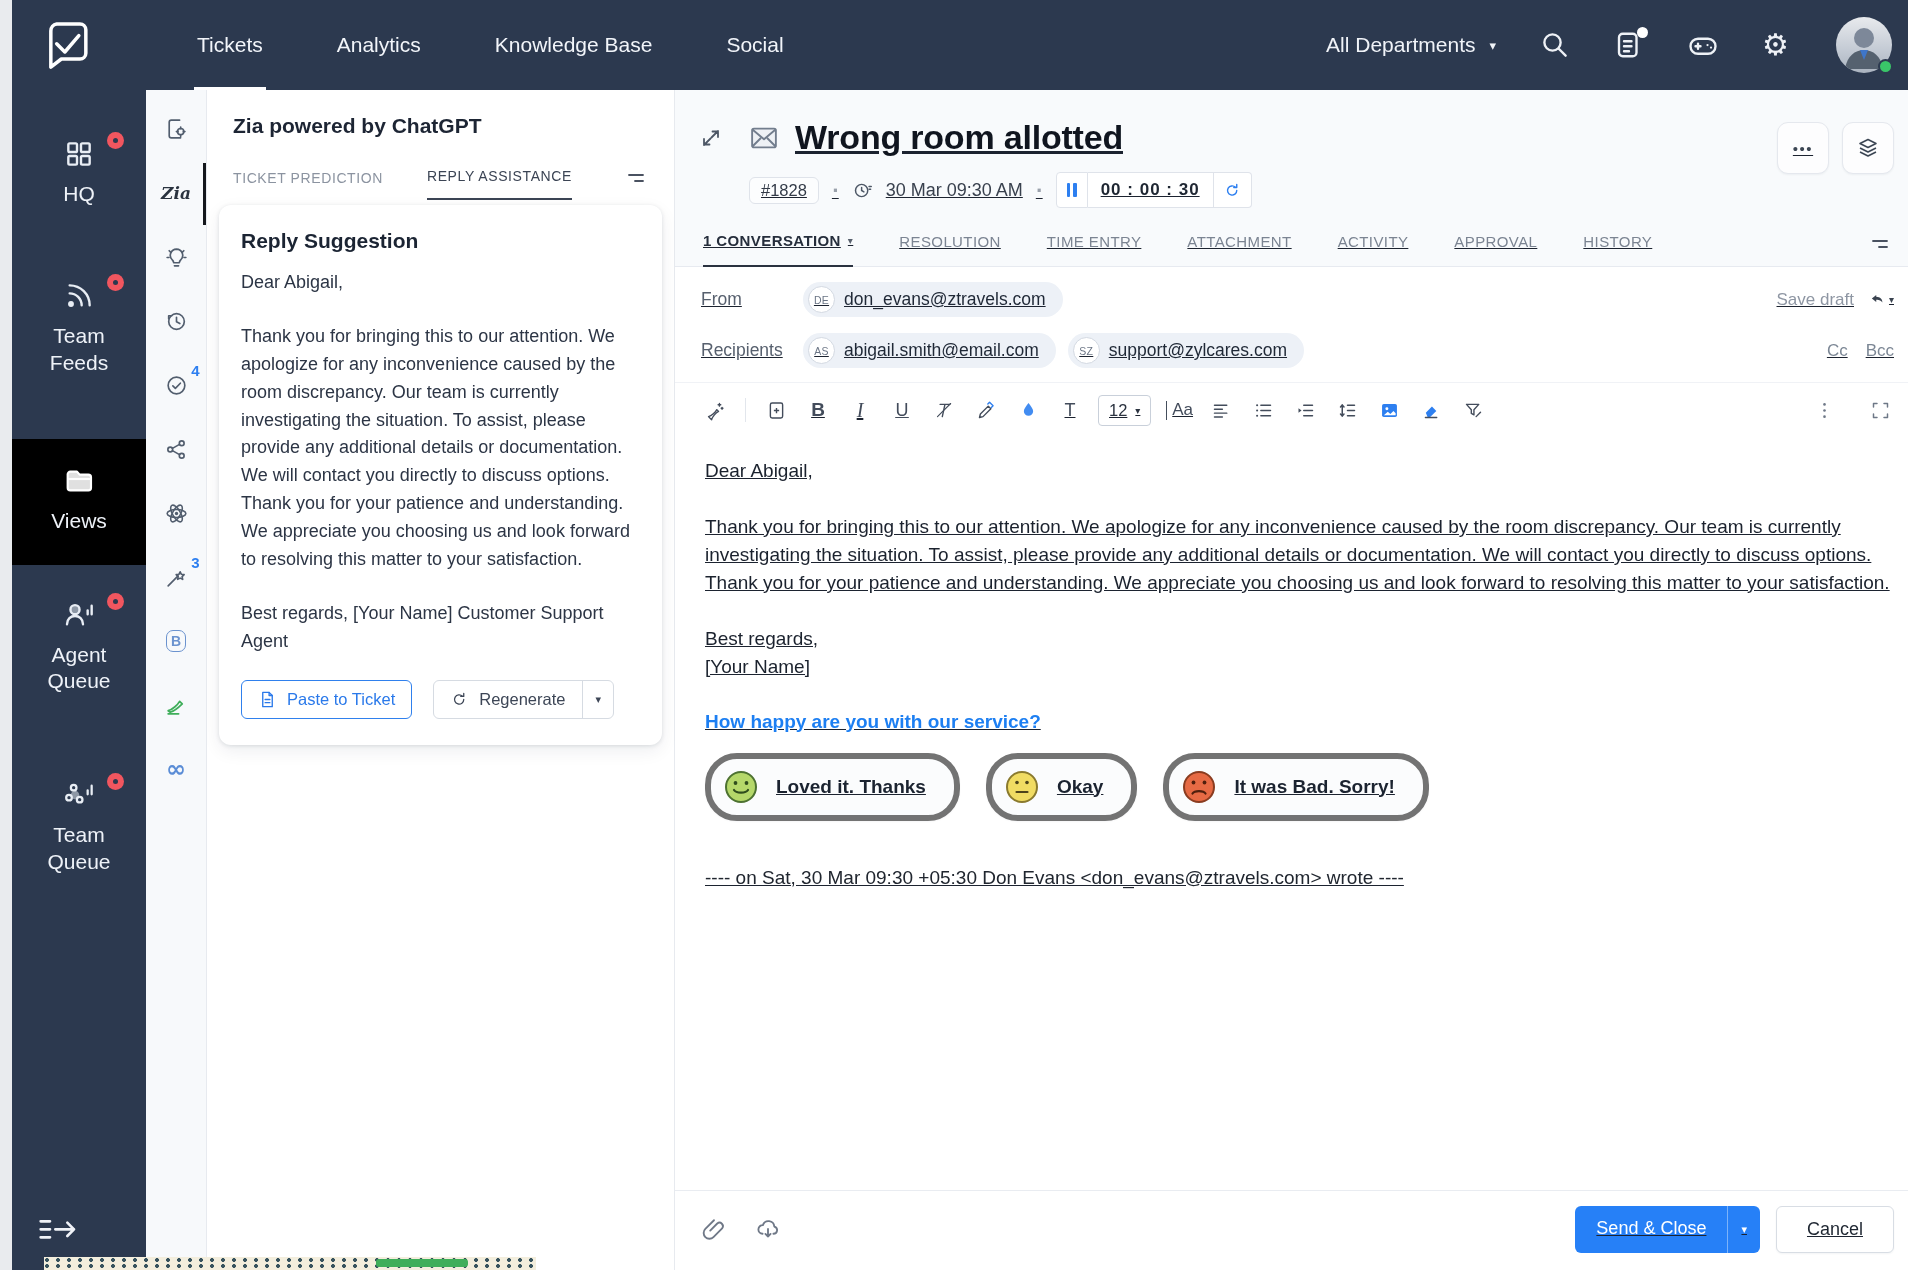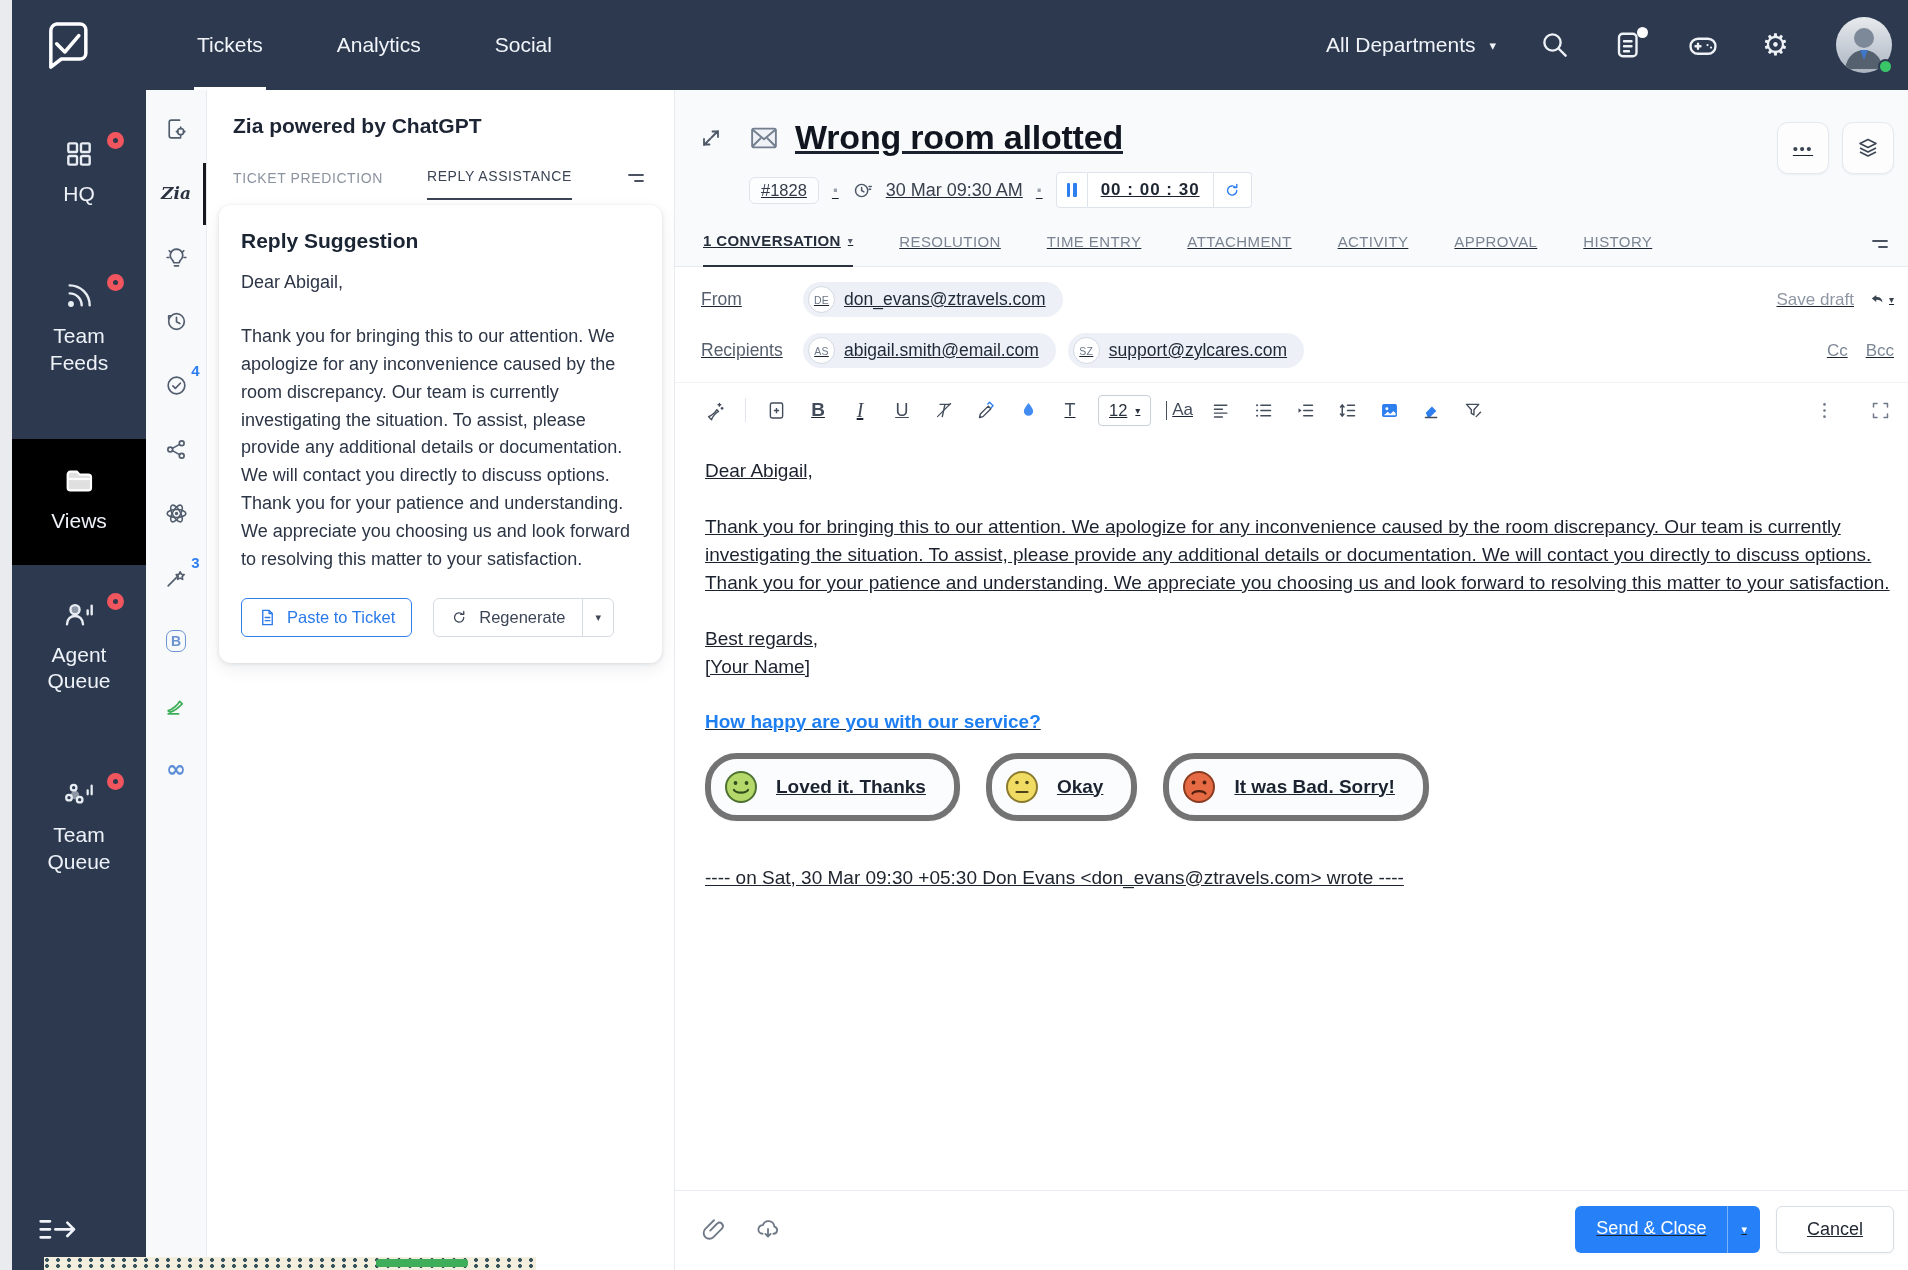--- a/index.html
+++ b/index.html
@@ -249,20 +249,21 @@
   <header class="topnav">
     <div class="logo">
       <svg viewBox="0 0 48 48" fill="none" stroke="currentColor" stroke-width="3" stroke-linecap="round" stroke-linejoin="round">
         <path d="M16 6h20a5 5 0 0 1 5 5v20a5 5 0 0 1-5 5H20l-9 7V12a6 6 0 0 1 5-6z"></path>
         <path d="M16 23l7 7 12-14"></path>
       </svg>
     </div>
     <nav class="navtabs">
       <a class="navtab active">Tickets</a>
       <a class="navtab">Analytics</a>
+      <a class="navtab">Knowledge Base</a>
       <a class="navtab">Social</a>
     </nav>
     <div class="nav-right">
       <div class="dept">
         <span>All Departments</span>
         <span class="caret glyph">▾</span>
       </div>
       <div class="nav-icon">
         <svg viewBox="0 0 24 24" fill="none" stroke="currentColor" stroke-width="1.9" stroke-linecap="round">
           <circle cx="10" cy="10" r="6.5"></circle>
@@ -432,20 +433,21 @@
         <div class="panel-collapse">
           <svg viewBox="0 0 24 24" fill="none" stroke="currentColor" stroke-width="1.8" stroke-linecap="round">
             <path d="M5 9h14M11 15h8"></path>
           </svg>
         </div>
       </div>
       <div class="zia-card">
         <h2>Reply Suggestion</h2>
         <p class="salut">Dear Abigail,</p>
         <p>Thank you for bringing this to our attention. We apologize for any inconvenience caused by the room discrepancy. Our team is currently investigating the situation. To assist, please provide any additional details or documentation. We will contact you directly to discuss options. Thank you for your patience and understanding. We appreciate you choosing us and look forward to resolving this matter to your satisfaction.</p>
+        <p class="sig">Best regards, [Your Name] Customer Support Agent</p>
         <div class="zia-actions">
           <button class="btn-paste">
             <svg viewBox="0 0 24 24" fill="none" stroke="currentColor" stroke-width="1.7" stroke-linecap="round" stroke-linejoin="round">
               <path d="M6 3h8l4 4v14H6z"></path>
                 <path d="M14 3v4h4M9 12h6M9 16h6"></path>
             </svg>
             <span>Paste to Ticket</span>
           </button>
           <div class="regen-group">
             <div class="btn-regen">

